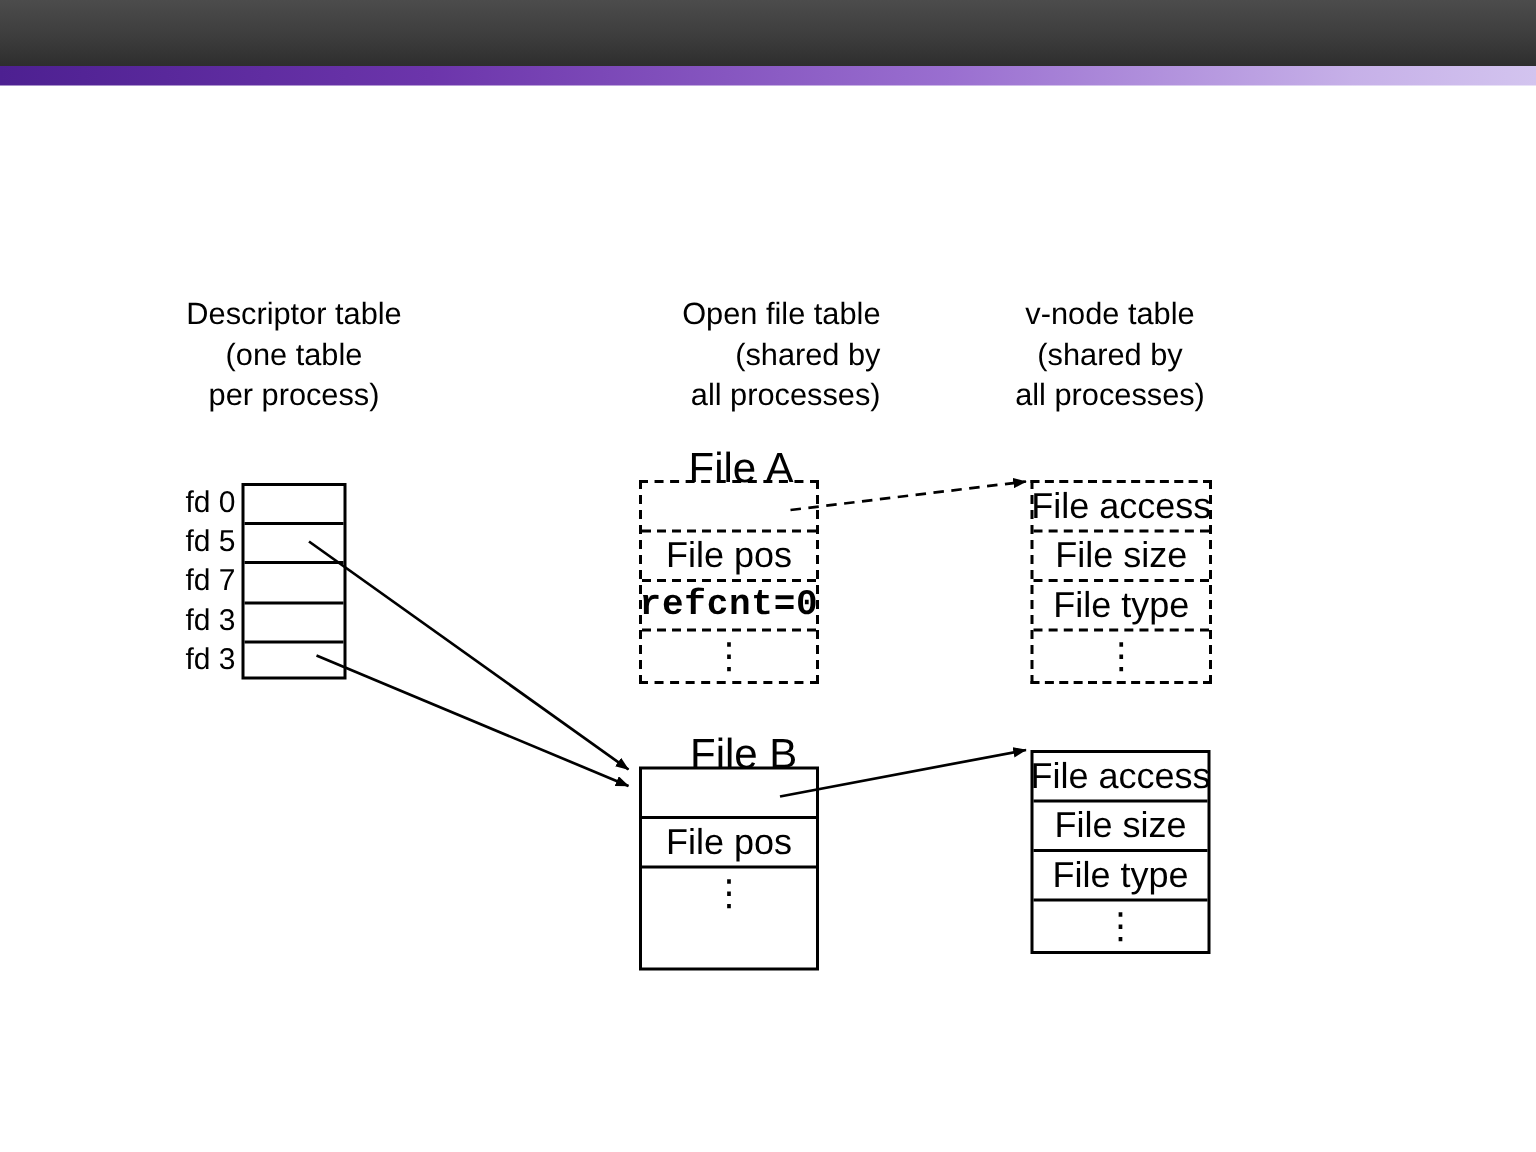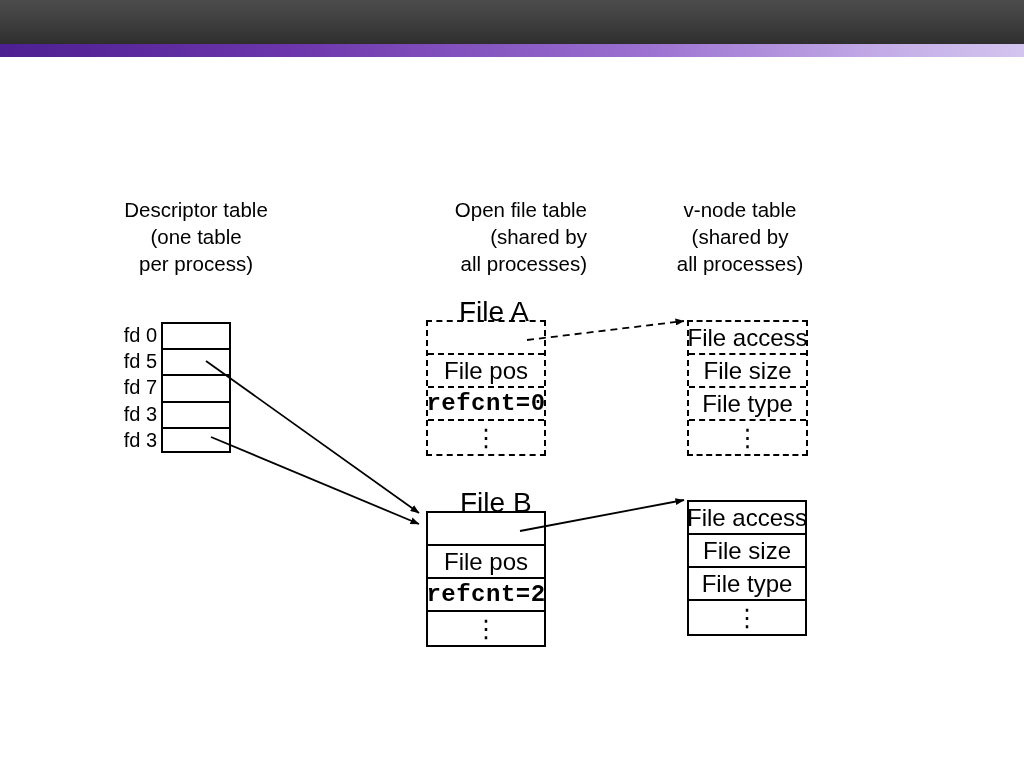--- a/index.html
+++ b/index.html
@@ -202,21 +202,20 @@
     <div class="row"></div>
     <div class="row">File pos</div>
     <div class="row mono">refcnt=0</div>
     <div class="row vdots">⋮</div>
   </div>
 
   <div class="box-caption" id="caption-file-b">File B</div>
   <div class="tbl solid" id="openfile-b">
     <div class="row"></div>
     <div class="row">File pos</div>
-    <div class="row mono">refcnt=2</div>
     <div class="row vdots">⋮</div>
   </div>
 
   <div class="tbl dashed" id="vnode-a">
     <div class="row overflow-text">File access</div>
     <div class="row">File size</div>
     <div class="row">File type</div>
     <div class="row vdots">⋮</div>
   </div>
 

